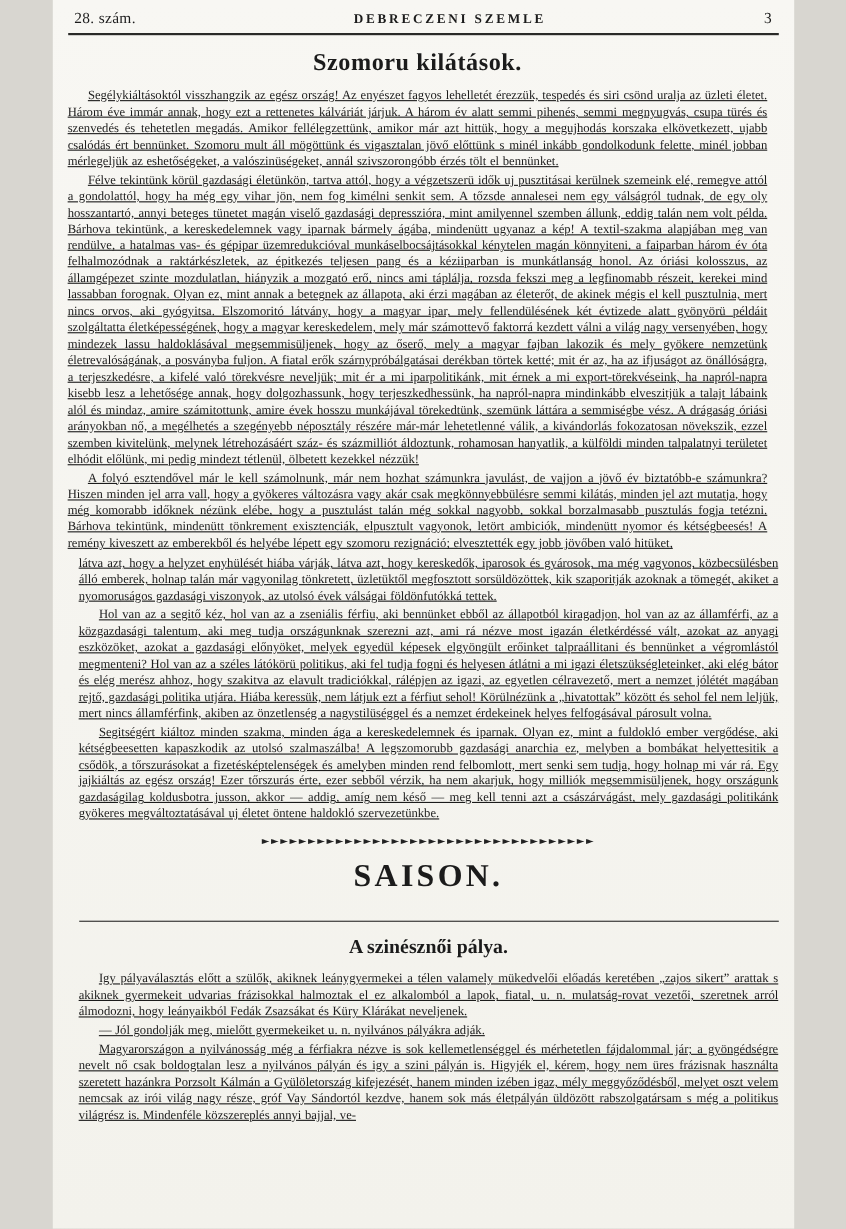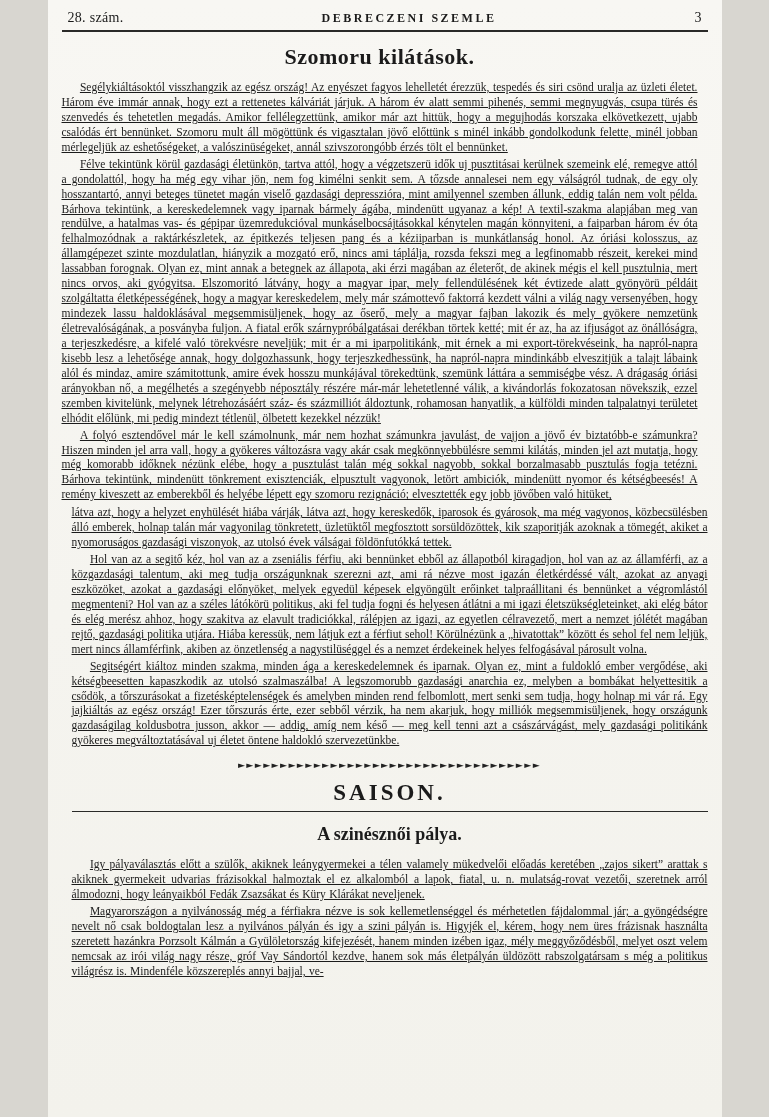--- a/index.html
+++ b/index.html
@@ -82,24 +82,24 @@
     font-family: "DejaVu Sans", sans-serif;
     font-size: 9px;
     letter-spacing: 1.5px;
     color: #222;
     margin: 12px 0 10px 0;
     white-space: nowrap;
     overflow: hidden;
   }
   .section-title {
     text-align: center;
-    font-size: 23px;
+    font-size: 29px;
     font-weight: 600;
     letter-spacing: 3px;
-    margin: 2px 0 5px 0;
+    margin: 2px 0 24px 0;
   }
   .section-rule {
     height: 0;
     border-top: 1.5px solid #2a2a28;
     margin: 0 0 12px 0;
   }
   .sub-article-title {
     text-align: center;
     font-size: 18px;
     font-weight: 700;
@@ -137,17 +137,18 @@
 
       <div class="ornament-row">►►►►►►►►►►►►►►►►►►►►►►►►►►►►►►►►►►►►</div>
 
       <h2 class="section-title">SAISON.</h2>
 
       <div class="section-rule"></div>
 
       <h3 class="sub-article-title">A szinésznői pálya.</h3>
 
       <p class="body-par">Igy pályaválasztás előtt a szülők, akiknek leánygyermekei a télen valamely mükedvelői előadás keretében „zajos sikert” arattak s akiknek gyermekeit udvarias frázisokkal halmoztak el ez alkalomból a lapok, fiatal, u. n. mulatság-rovat vezetői, szeretnek arról álmodozni, hogy leányaikból Fedák Zsazsákat és Küry Klárákat neveljenek.</p>
+      <p class="body-par">— Jól gondolják meg, mielőtt gyermekeiket u. n. nyilvános pályákra adják.</p>
       <p class="body-par">Magyarországon a nyilvánosság még a férfiakra nézve is sok kellemetlenséggel és mérhetetlen fájdalommal jár; a gyöngédségre nevelt nő csak boldogtalan lesz a nyilvános pályán és igy a szini pályán is. Higyjék el, kérem, hogy nem üres frázisnak használta szeretett hazánkra Porzsolt Kálmán a Gyülöletország kifejezését, hanem minden izében igaz, mély meggyőződésből, melyet oszt velem nemcsak az irói világ nagy része, gróf Vay Sándortól kezdve, hanem sok más életpályán üldözött rabszolgatársam s még a politikus világrész is. Mindenféle közszereplés annyi bajjal, ve-</p>
     </div>
 
   </div>
 </div>
 
 </body></html>

